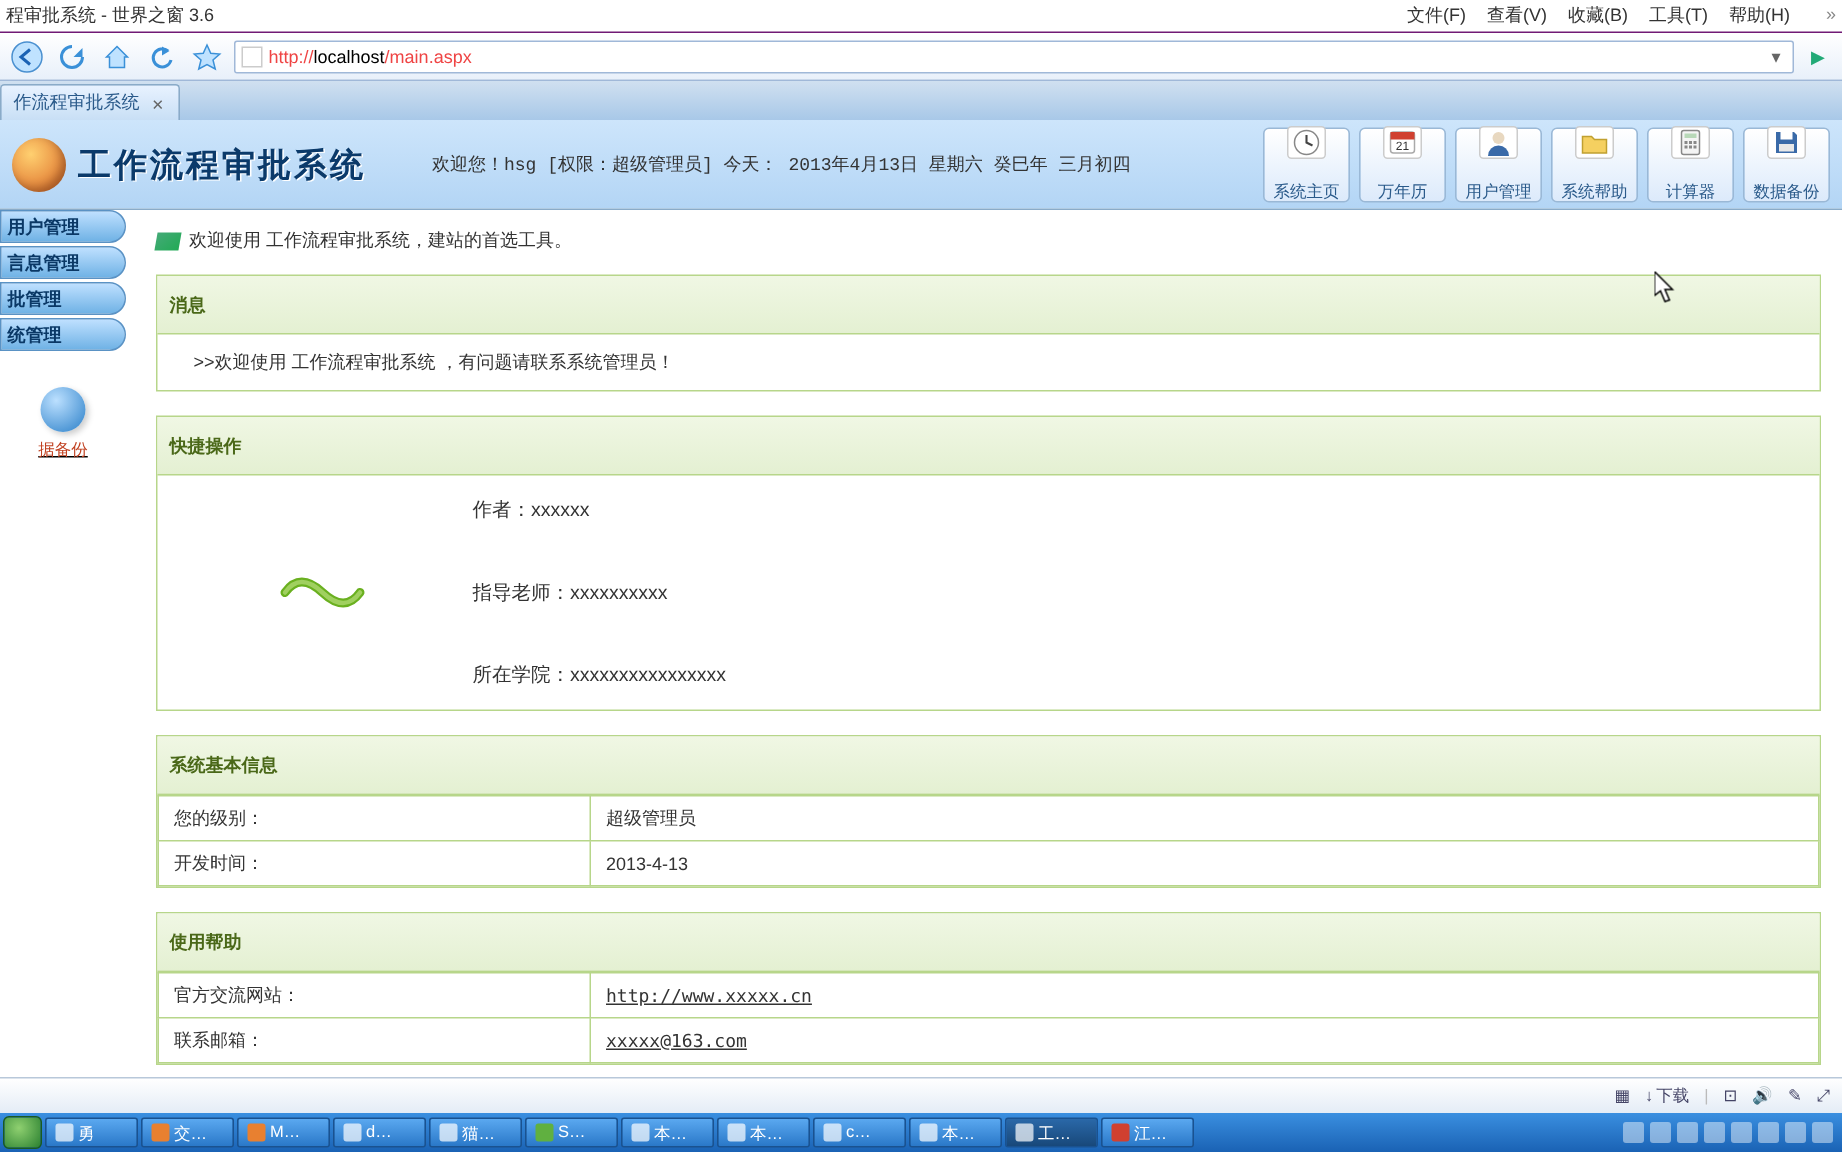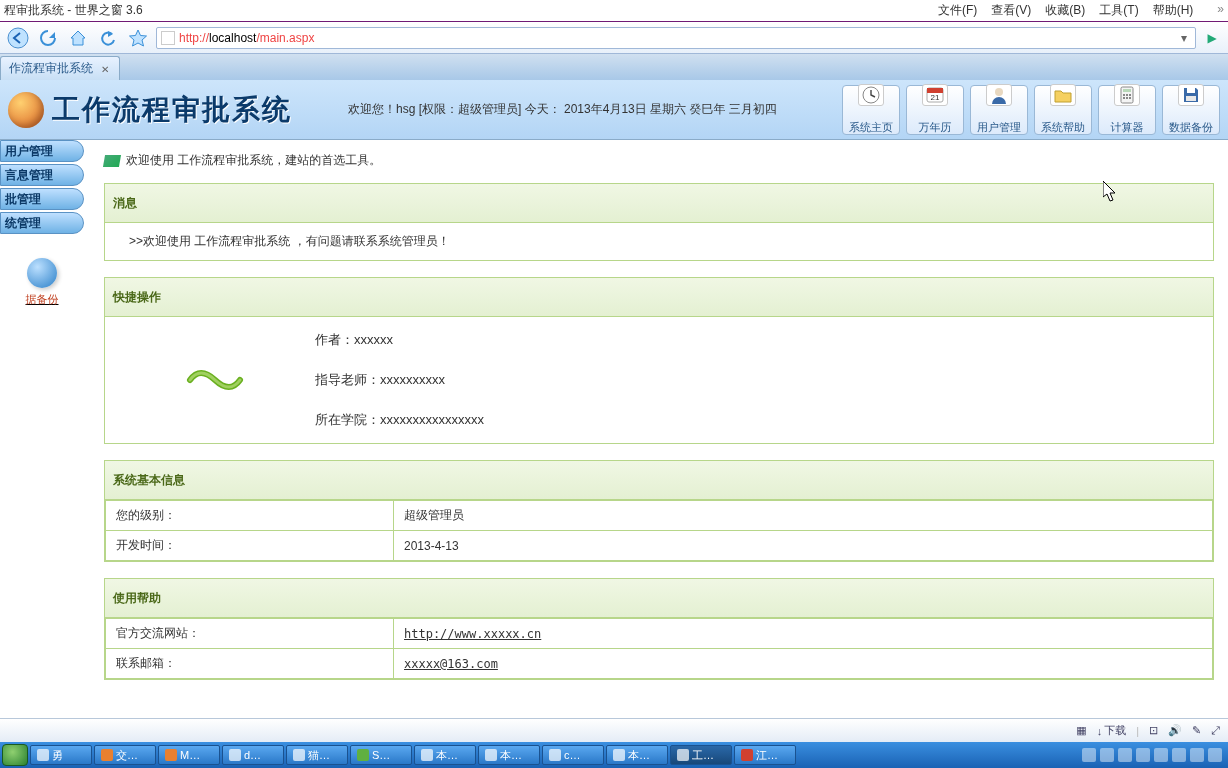--- a/index.html
+++ b/index.html
@@ -24,22 +24,22 @@
 .url-go { width: 20px; color: #2a7; text-align: center; cursor: pointer; }
 
 
 .tabbar { height: 26px; background: linear-gradient(to bottom, #d0e0f0, #a8c8e8); display: flex; align-items: flex-end; }
 .tab { height: 24px; background: linear-gradient(to bottom, #e8f2ff, #c8dff5); border: 1px solid #8aabc8; border-bottom: none; border-radius: 3px 3px 0 0; padding: 0 8px; display: flex; align-items: center; gap: 8px; margin-left: 0; color: #2a5a8a; font-size: 12px; }
 .tab-close { width: 10px; height: 10px; cursor: pointer; color: #666; font-size: 10px; }
 
 
 .banner { height: 60px; background: linear-gradient(to bottom, #cde5fb, #b3d5f5); display: flex; align-items: center; padding: 0 8px; border-bottom: 1px solid #8aabc8; }
 .banner-icon { width: 36px; height: 36px; border-radius: 50%; background: radial-gradient(circle at 35% 30%, #ffd070, #d86020); margin-right: 8px; box-shadow: inset -3px -3px 6px rgba(0,0,0,.25); }
-.banner-title { font-size: 28px; font-weight: bold; color: #0b3a6a; text-shadow: 1px 1px 0 #fff; letter-spacing: 2px; }
-.banner-welcome { margin-left: 56px; color: #333; font-size: 12px; }
+.banner-title { font-size: 22px; font-weight: bold; color: #0b3a6a; text-shadow: 1px 1px 0 #fff; letter-spacing: 2px; }
+.banner-welcome { margin-left: 44px; color: #333; font-size: 12px; font-family: Liberation Mono, monospace; }
 .banner-btns { margin-left: auto; display: flex; gap: 6px; }
 .banner-btn { width: 58px; height: 50px; background: linear-gradient(to bottom, #fff, #dceafb); border: 1px solid #9ab8d6; border-radius: 4px; display: flex; flex-direction: column; align-items: center; justify-content: center; cursor: pointer; font-size: 11px; color: #2a5a8a; gap: 14px; }
 .bb-icon { width: 26px; height: 26px; background: #fff; border: 1px solid #ccc; border-radius: 3px; display:flex; align-items:center; justify-content:center; }
 
 
 .main { display: flex; height: calc(100% - 22px - 32px - 26px - 60px - 24px - 26px); }
 .sidebar { width: 84px; background: #fff; }
 .side-item { height: 22px; background: linear-gradient(to bottom, #bfe0ff, #6fb2e5); border: 1px solid #5a92c4; border-radius: 0 11px 11px 0; margin-bottom: 2px; display: flex; align-items: center; padding-left: 4px; color: #0a3866; font-size: 12px; font-weight: bold; cursor: pointer; }
 .side-extra { margin-top: 24px; text-align: center; text-decoration: underline; }
 .side-extra-icon { width: 30px; height: 30px; margin: 0 auto 4px; background: radial-gradient(circle at 35% 30%, #bce0ff, #2a7fc8); border-radius: 50%; box-shadow: 2px 2px 4px rgba(0,0,0,.2); }
@@ -49,21 +49,21 @@
 .welcome-line { margin-bottom: 14px; color: #333; display: flex; align-items: center; gap: 6px; }
 .welcome-icon { display:inline-block; width:16px; height:12px; background: linear-gradient(135deg,#4a7,#2a5); transform: skewX(-10deg); }
 
 .panel { border: 1px solid #b7d68a; margin-bottom: 16px; }
 .panel-header { height: 39px; background: linear-gradient(to bottom, #f0f7e4, #e4f0d2); border-bottom: 1px solid #b7d68a; padding: 0 8px; display: flex; align-items: center; color: #4a6818; font-weight: bold; font-size: 12px; }
 .panel-body { padding: 10px 24px; color: #333; }
 
 .quick-body { display: flex; align-items: stretch; padding: 14px 24px 14px 70px; }
 .quick-icon { width: 80px; display: flex; align-items: center; justify-content: center; }
 .quick-icon svg { width: 60px; height: 32px; }
-.quick-info { margin-left: 60px; display: flex; flex-direction: column; justify-content: space-around; gap: 22px; font-size: 13px; color: #333; }
+.quick-info { margin-left: 60px; display: flex; flex-direction: column; justify-content: space-around; gap: 37px; font-size: 13px; color: #333; }
 
 .info-table { width: 100%; border-collapse: collapse; }
 .info-table td { border: 1px solid #b7d68a; padding: 6px 10px; font-size: 12px; color: #333; }
 .info-table td:first-child { width: 288px; }
 .info-table a { color: #333; text-decoration: underline; font-family: monospace; }
 
 
 .statusbar { position: absolute; bottom: 26px; left: 0; right: 0; height: 24px; background: linear-gradient(to bottom, #fff, #e4ecf6); border-top: 1px solid #b8c8da; display: flex; align-items: center; justify-content: flex-end; padding: 0 8px; gap: 10px; color: #446; font-size: 11px; }
 .statusbar .st-item { display: flex; align-items: center; gap: 2px; cursor: pointer; }
 .st-sep { color: #bbb; }

